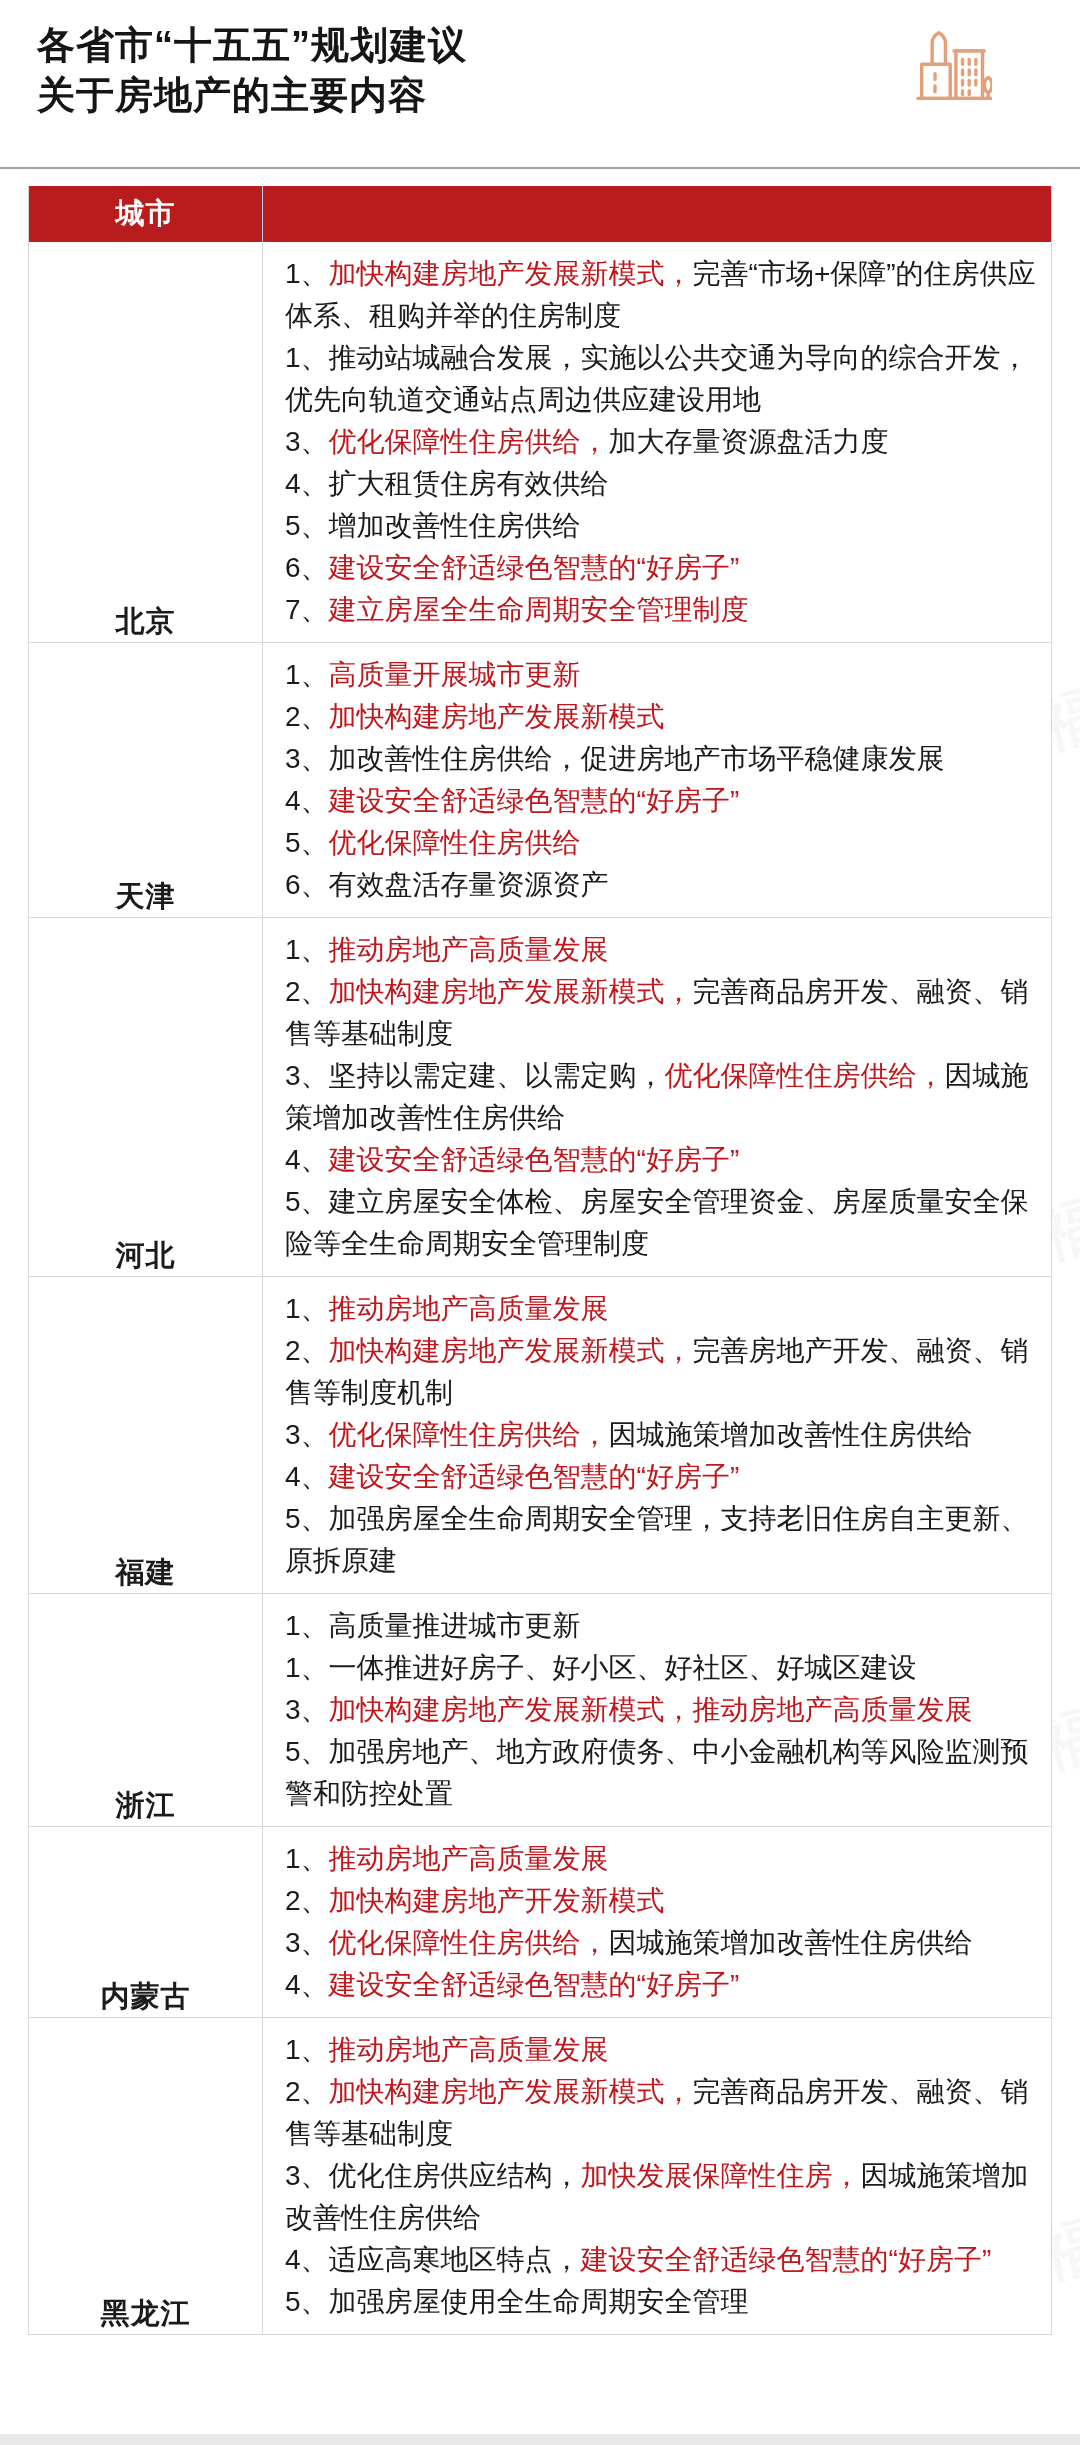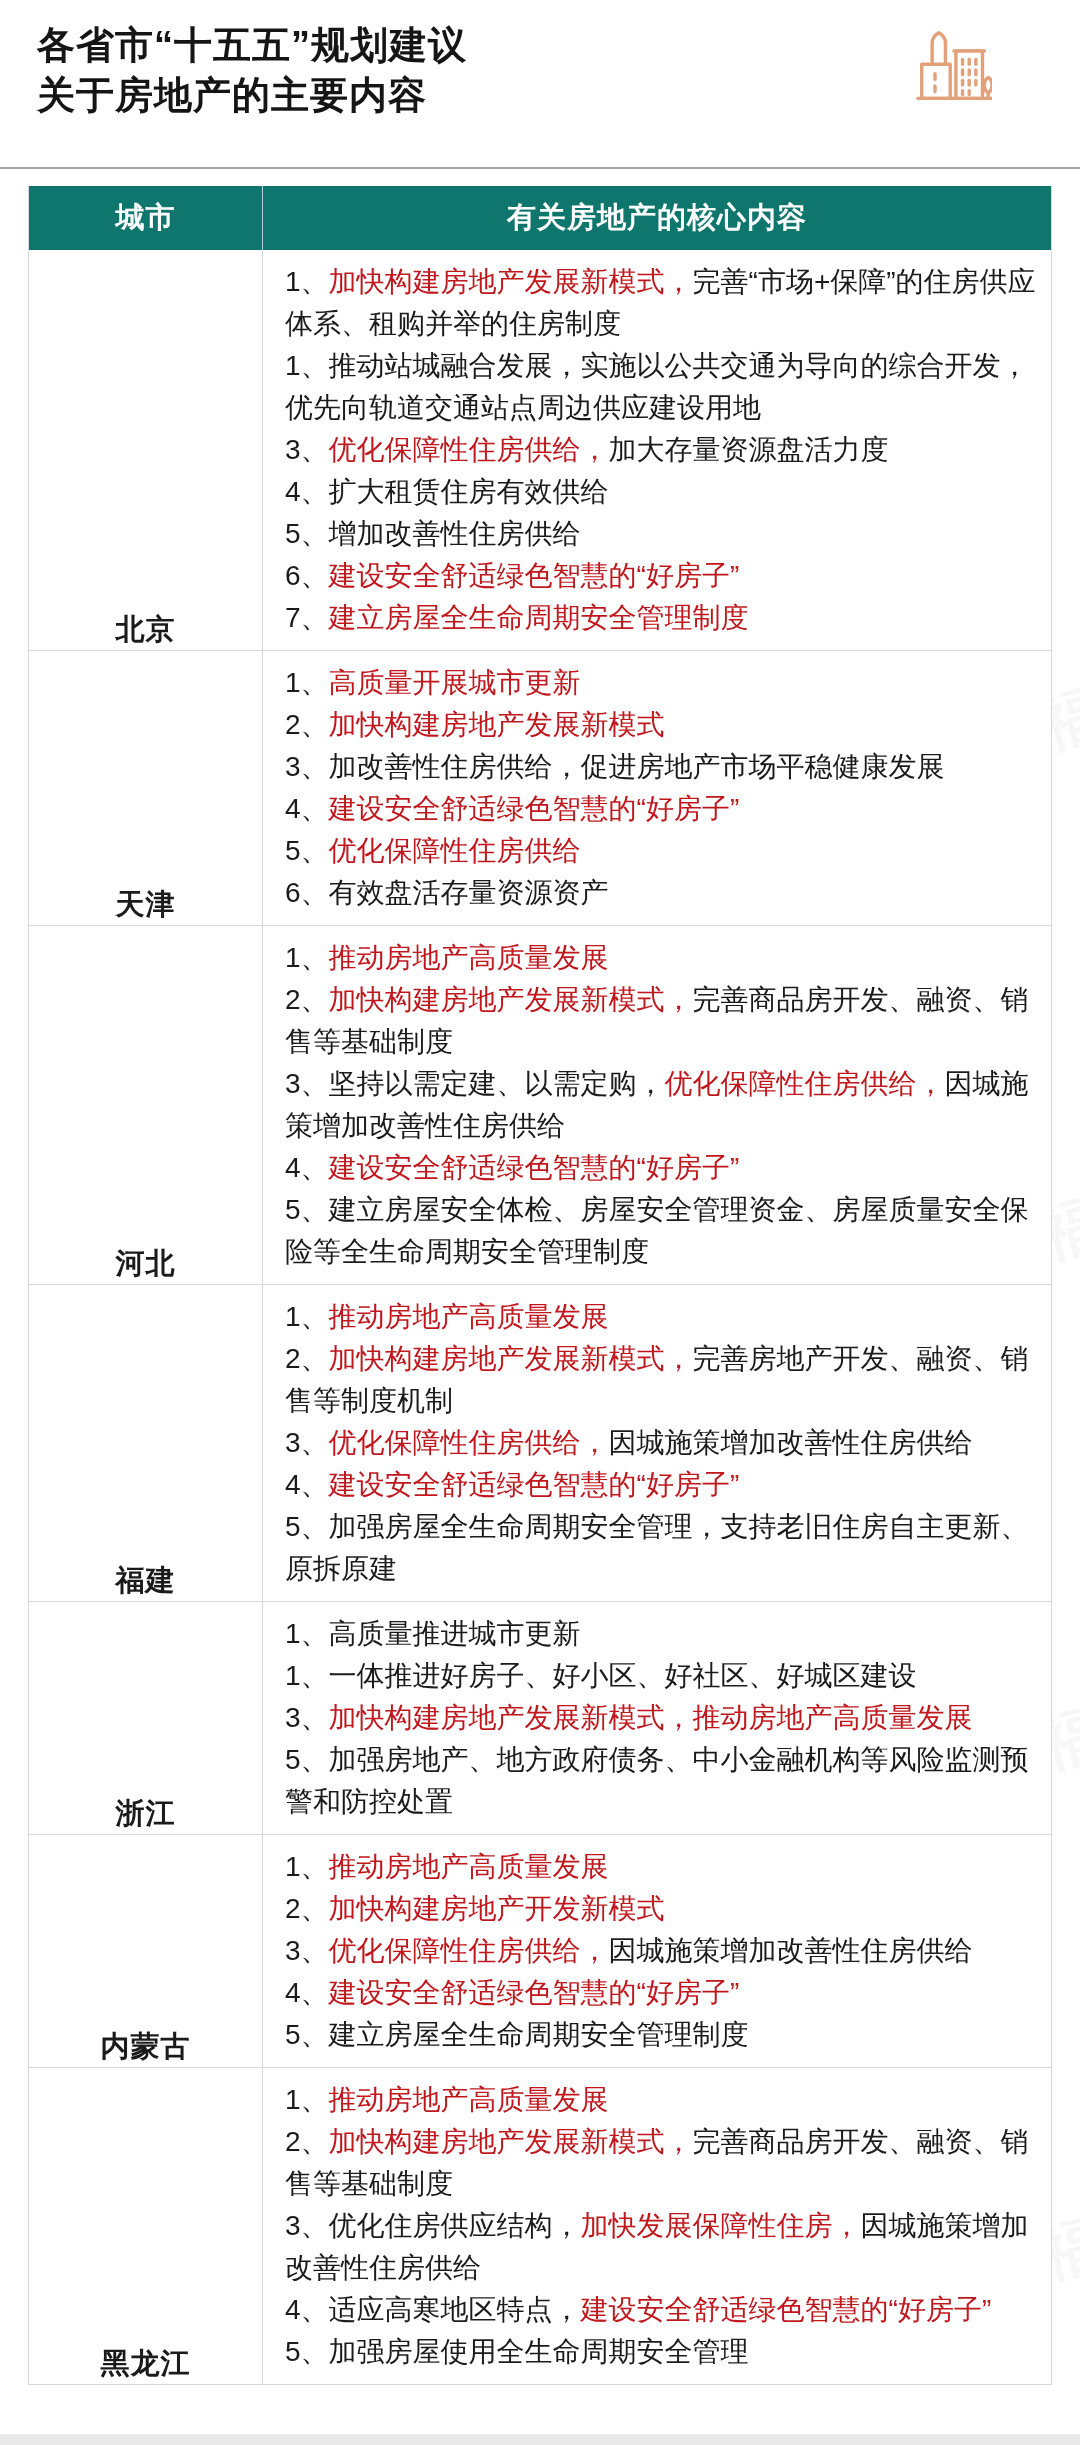--- a/index.html
+++ b/index.html
@@ -20,21 +20,21 @@
     font-size:38px;line-height:50px;font-weight:800;color:#151515;
     letter-spacing:1px;white-space:pre-line;
   }
   .title-icon{position:absolute;left:916px;top:28px;width:76px;height:80px;}
   .title-divider{position:absolute;left:0;top:167px;width:1080px;height:2px;background:#a3a3a3;}
   .policy-table{
     position:absolute;left:28px;top:186px;width:1024px;
     border:1px solid #d6d6d6;border-top:none;background:#fff;
     box-sizing:border-box;
   }
-  .thead{display:flex;background:#0f766e;height:64px;}
+  .thead{display:flex;background:#b91c1c;height:56px;}
   .th{
     display:flex;align-items:center;justify-content:center;
     color:#ffffff;font-size:29px;font-weight:700;letter-spacing:1px;
   }
   .th-city{width:234px;border-right:1px solid #b9c9e8;box-sizing:border-box;}
   .th-content{flex:1;}
   .trow{display:flex;background:transparent;}
   .trow + .trow{border-top:1px solid #d6d6d6;}
   .cell-city{
     width:234px;box-sizing:border-box;border-right:1px solid #d6d6d6;
@@ -121,21 +121,20 @@
         <line x1="2" y1="74" x2="80" y2="74"></line>
       </g>
     </svg>
   </div>
 
   <div class="title-divider"></div>
 
   <div class="policy-table">
     <div class="thead">
       <div class="th th-city">城市</div>
-      <div class="th th-content">有关房地产的核心内容</div>
     </div>
     <div id="tbody">
         <div class="trow">
           <div class="cell-city">
             <span>北京</span>
           </div>
           <div class="cell-content">
             <div class="content-item"><span class="seg-black">1、</span><span class="seg-red">加快构建房地产发展新模式，</span><span class="seg-black">完善“市场+保障”的住房供应体系、租购并举的住房制度</span></div>
             <div class="content-item"><span class="seg-black">1、推动站城融合发展，实施以公共交通为导向的综合开发，优先向轨道交通站点周边供应建设用地</span></div>
             <div class="content-item"><span class="seg-black">3、</span><span class="seg-red">优化保障性住房供给，</span><span class="seg-black">加大存量资源盘活力度</span></div>
@@ -195,21 +194,20 @@
         </div>
         <div class="trow">
           <div class="cell-city">
             <span>内蒙古</span>
           </div>
           <div class="cell-content">
             <div class="content-item"><span class="seg-black">1、</span><span class="seg-red">推动房地产高质量发展</span></div>
             <div class="content-item"><span class="seg-black">2、</span><span class="seg-red">加快构建房地产开发新模式</span></div>
             <div class="content-item"><span class="seg-black">3、</span><span class="seg-red">优化保障性住房供给，</span><span class="seg-black">因城施策增加改善性住房供给</span></div>
             <div class="content-item"><span class="seg-black">4、</span><span class="seg-red">建设安全舒适绿色智慧的“好房子”</span></div>
-            <div class="content-item"><span class="seg-black">5、建立房屋全生命周期安全管理制度</span></div>
           </div>
         </div>
         <div class="trow">
           <div class="cell-city">
             <span>黑龙江</span>
           </div>
           <div class="cell-content">
             <div class="content-item"><span class="seg-black">1、</span><span class="seg-red">推动房地产高质量发展</span></div>
             <div class="content-item"><span class="seg-black">2、</span><span class="seg-red">加快构建房地产发展新模式，</span><span class="seg-black">完善商品房开发、融资、销售等基础制度</span></div>
             <div class="content-item"><span class="seg-black">3、优化住房供应结构，</span><span class="seg-red">加快发展保障性住房，</span><span class="seg-black">因城施策增加改善性住房供给</span></div>

